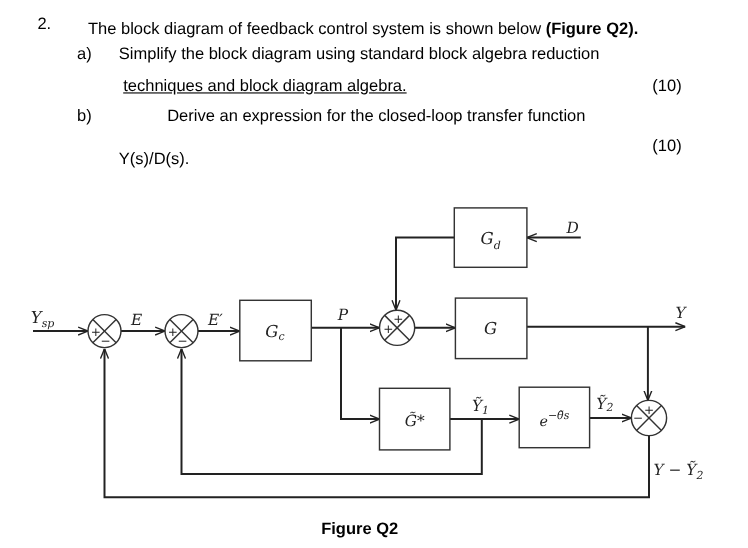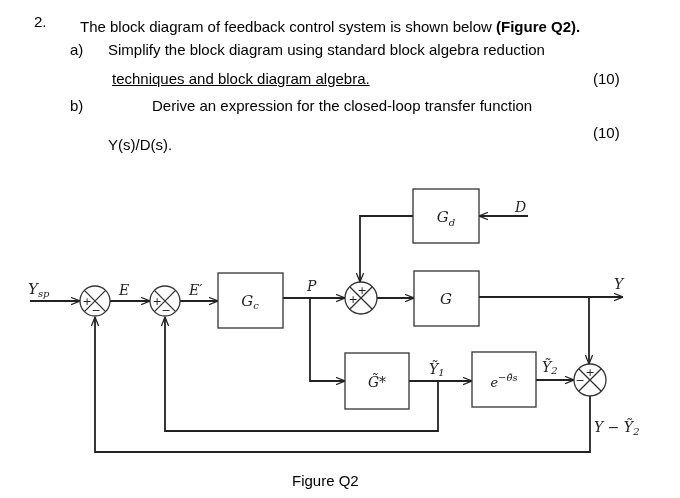--- a/index.html
+++ b/index.html
@@ -1,20 +1,20 @@
 <!DOCTYPE html>
 <html><head>
 <meta charset="utf-8">
 <style>
   html, body { margin:0; padding:0; background:#ffffff; }
   body { width:680px; height:498px; position:relative; overflow:hidden; font-family:"Liberation Sans", sans-serif; color:#000; }
   .txt { position:absolute; font-size:15px; line-height:18px; white-space:nowrap; }
   .bold { font-weight:bold; }
   svg#diagram { position:absolute; left:0; top:0; }
-  .caption { position:absolute; font-size:15px; font-weight:normal; }
+  .caption { position:absolute; font-size:15px; font-weight:bold; }
 </style>
 </head>
 <body>
 
 <div class="txt" style="left:34px; top:13px;">2.</div>
 <div class="txt" style="left:80px; top:18px;"><span>The block diagram of feedback control system is shown below </span><span class="bold">(Figure Q2).</span></div>
 
 <div class="txt" style="left:70px; top:41px;">a)</div>
 <div class="txt" style="left:108px; top:41px;">Simplify the block diagram using standard block algebra reduction</div>
 <div class="txt" style="left:112px; top:70px;text-decoration:underline;">techniques and block diagram algebra.</div>

